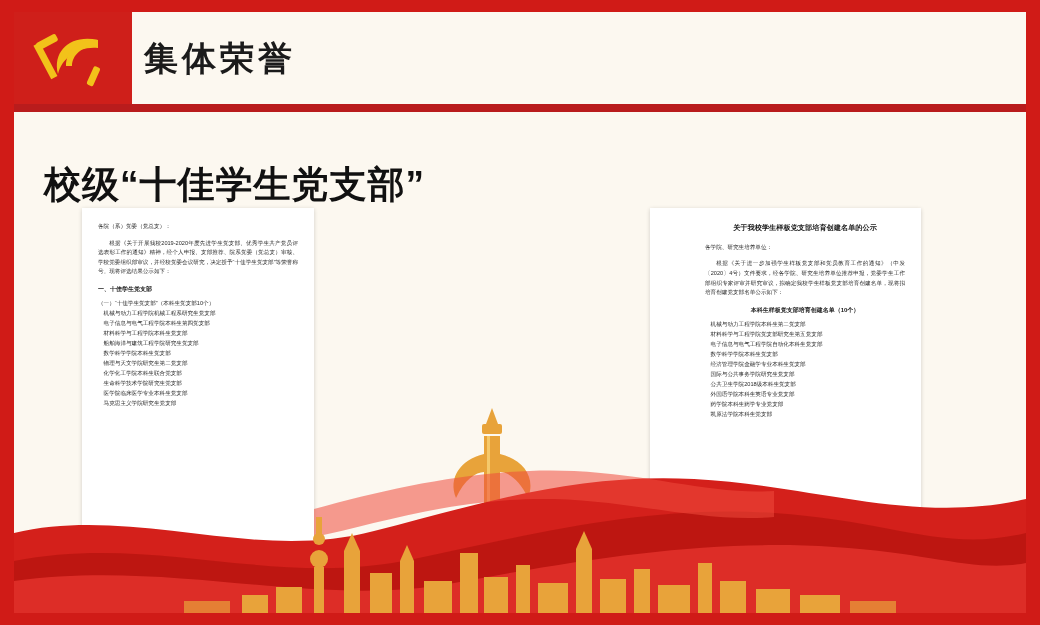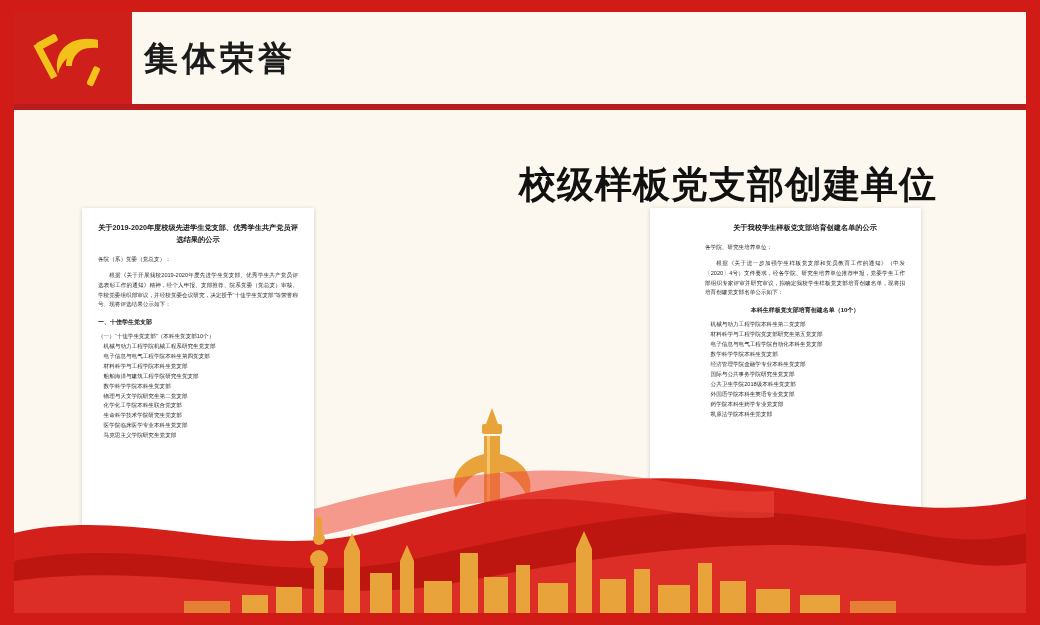--- a/index.html
+++ b/index.html
@@ -31,21 +31,21 @@
     overflow: hidden;
   }
   
   .header {
     position: absolute;
     left: 0;
     top: 0;
     width: 1012px;
     height: 92px;
     background: #fcf8f0;
-    border-bottom: 6px solid #b91c1c;
+    border-bottom: 8px solid #b91c1c;
   }
   .header-redblock {
     position: absolute;
     left: 0;
     top: 0;
     width: 118px;
     height: 92px;
     background: #cf1f1a;
   }
   .emblem {
@@ -174,25 +174,24 @@
 
           <path d="M70 12 C 44 6, 24 22, 30 46 C 34 30, 50 18, 70 20 Z"></path>
           <path d="M70 12 C 52 10, 38 22, 38 38 L 44 38 C 44 26, 56 17, 70 18 Z"></path>
 
           <rect x="62" y="38" width="7" height="20" rx="2" transform="rotate(24 65 48)"></rect>
         </g>
       </svg>
       <div class="header-title">集体荣誉</div>
     </div>
 
-    <div class="heading heading-right">校级样板党支部创建单位</div>
+    <div class="heading heading-left">校级“十佳学生党支部”</div>
 
     <div class="doc doc-left">
       <div class="doc-inner">
-        <div class="doc-title">关于2019-2020年度校级先进学生党支部、优秀学生共产党员评选结果的公示</div>
         <div class="doc-para">各院（系）党委（党总支）：</div>
         <div class="doc-para indent">根据《关于开展我校2019-2020年度先进学生党支部、优秀学生共产党员评选表彰工作的通知》精神，经个人申报、支部推荐、院系党委（党总支）审核、学校党委组织部审议，并经校党委会议研究，决定授予“十佳学生党支部”等荣誉称号。现将评选结果公示如下：</div>
         <div class="doc-para indent"></div>
         <div class="doc-sub">一、十佳学生党支部</div>
         <div class="doc-line">（一）“十佳学生党支部”（本科生党支部10个）</div>
         <div class="doc-line ind">机械与动力工程学院机械工程系研究生党支部</div>
         <div class="doc-line ind">电子信息与电气工程学院本科生第四党支部</div>
         <div class="doc-line ind">材料科学与工程学院本科生党支部</div>
         <div class="doc-line ind">船舶海洋与建筑工程学院研究生党支部</div>
         <div class="doc-line ind">数学科学学院本科生党支部</div>

